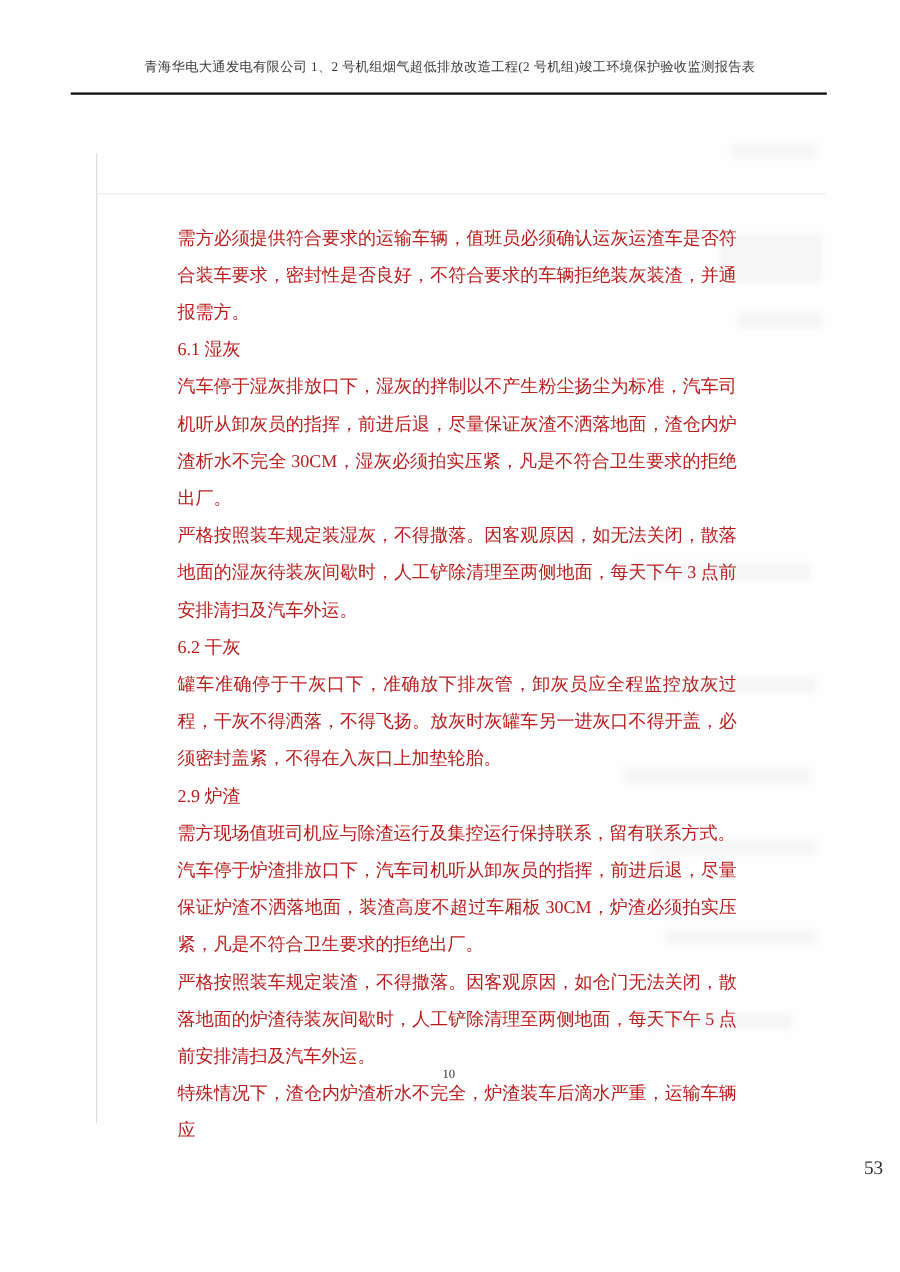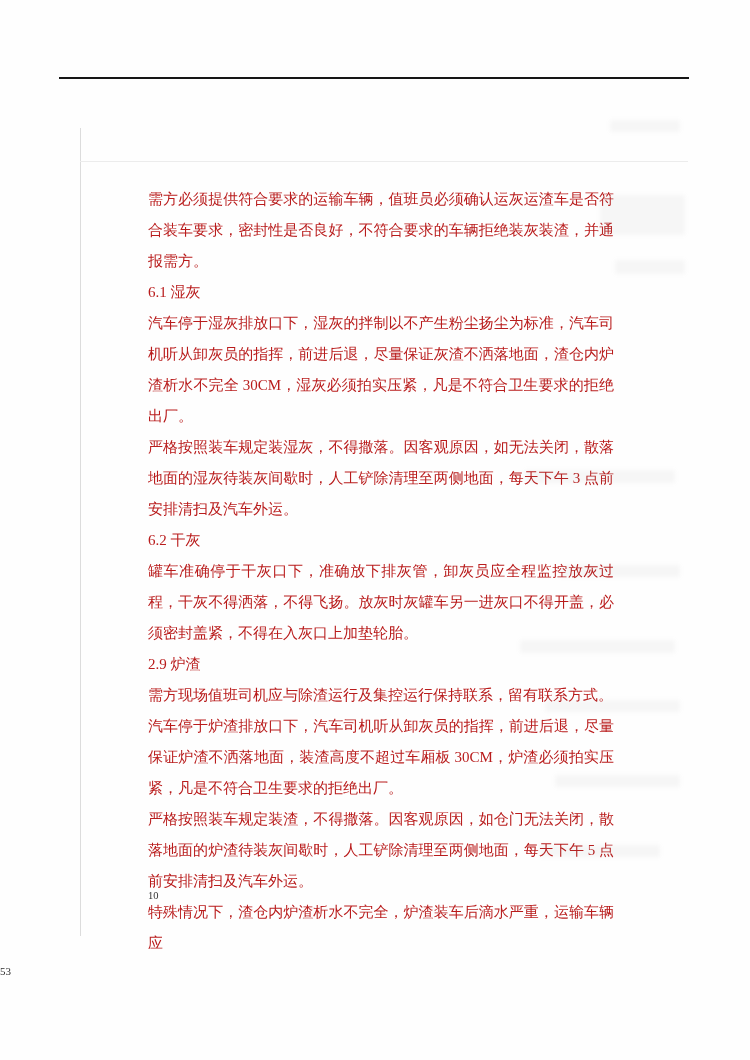--- a/index.html
+++ b/index.html
@@ -62,44 +62,46 @@
   }
   .content .para,
   .content .heading {
     margin: 0;
   }
   .inner-page-number {
     position: absolute;
     left: 148px;
     top: 890px;
     width: 452px;
+    text-align: center;
     font-size: 10.5px;
     color: #333333;
   }
   .doc-page-number {
     position: absolute;
     left: 0;
     top: 965px;
     width: 736px;
-    text-align: left;
-    font-size: 11px;
+    text-align: right;
+    font-size: 16px;
     color: #2f2f2f;
   }
   .ghost {
     position: absolute;
     background: rgba(140, 140, 145, 0.07);
     filter: blur(2px);
     border-radius: 2px;
   }
 </style>
 </head>
 <body>
 
 <div class="page">
 
+  <div class="header-title">青海华电大通发电有限公司 1、2 号机组烟气超低排放改造工程(2 号机组)竣工环境保护验收监测报告表</div>
 
   <div class="header-rule"></div>
 
   <div class="cell-border-v"></div>
   <div class="cell-border-h"></div>
 
   <div class="content">
     <p class="para">需方必须提供符合要求的运输车辆，值班员必须确认运灰运渣车是否符合装车要求，密封性是否良好，不符合要求的车辆拒绝装灰装渣，并通报需方。</p>
     <p class="heading">6.1 湿灰</p>
     <p class="para">汽车停于湿灰排放口下，湿灰的拌制以不产生粉尘扬尘为标准，汽车司机听从卸灰员的指挥，前进后退，尽量保证灰渣不洒落地面，渣仓内炉渣析水不完全 30CM，湿灰必须拍实压紧，凡是不符合卫生要求的拒绝出厂。</p>

